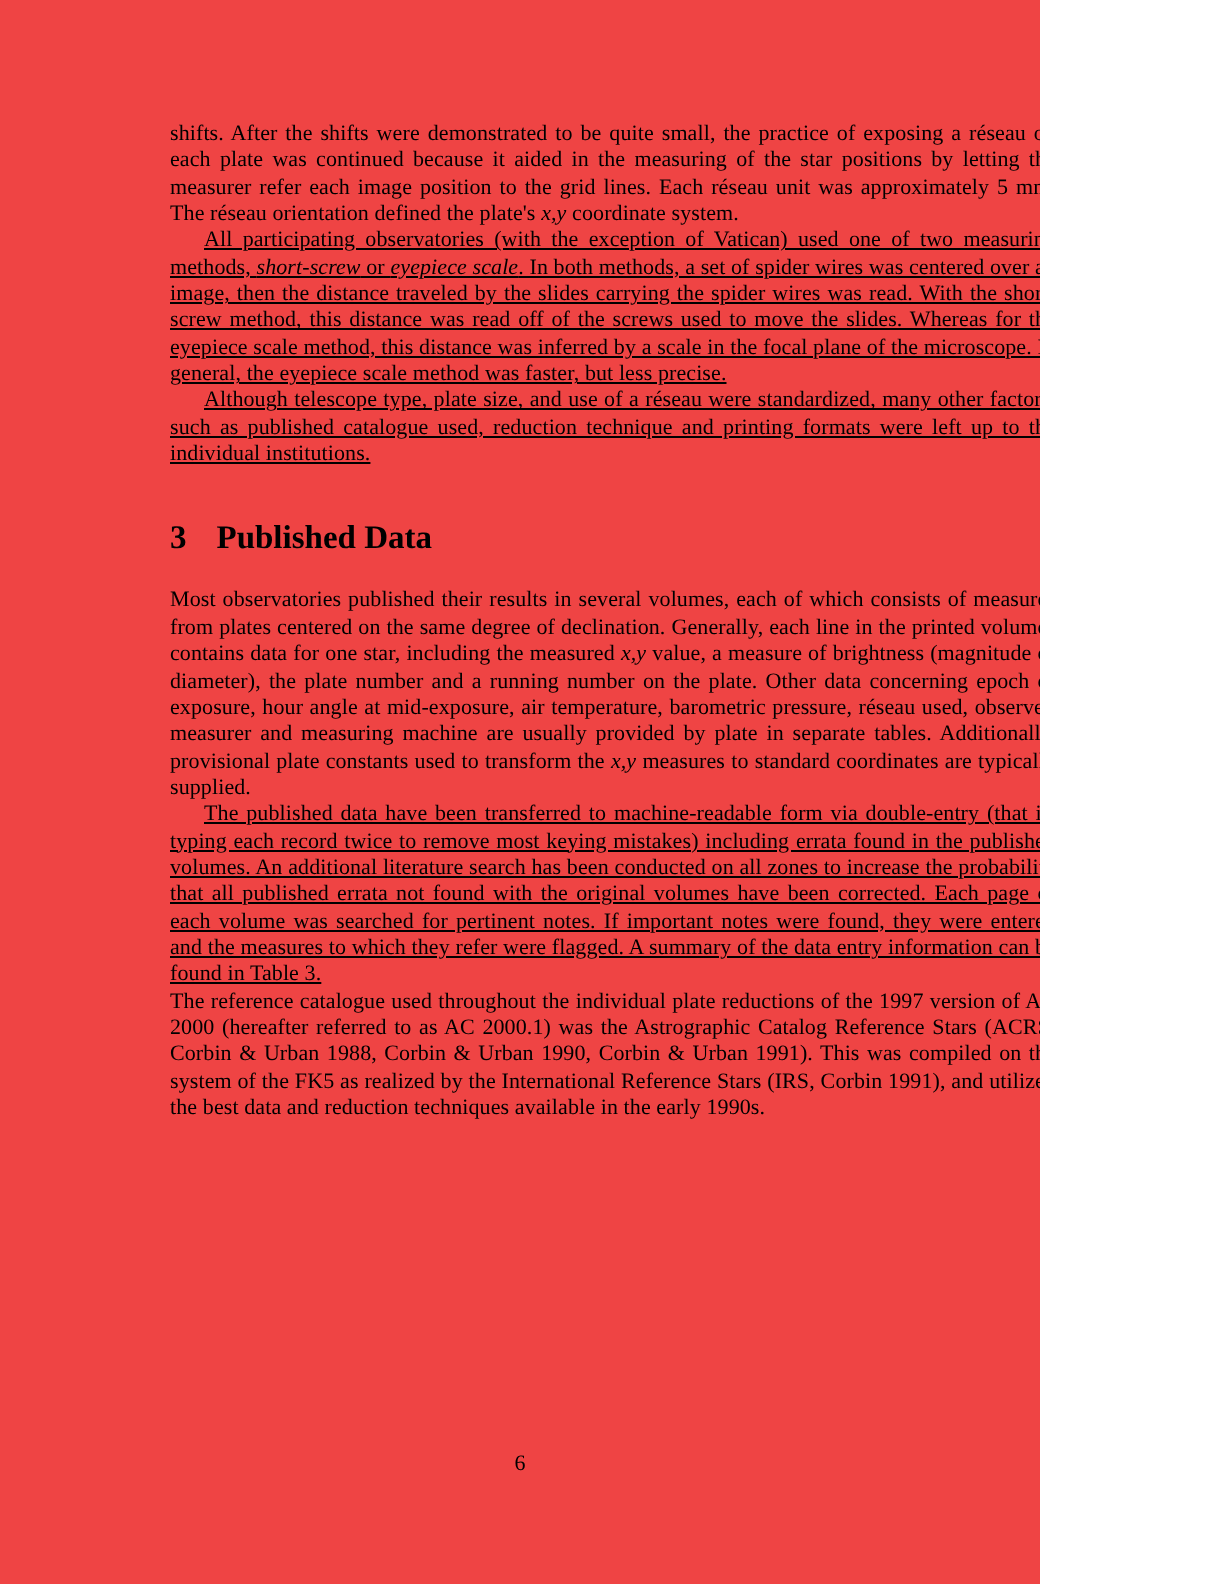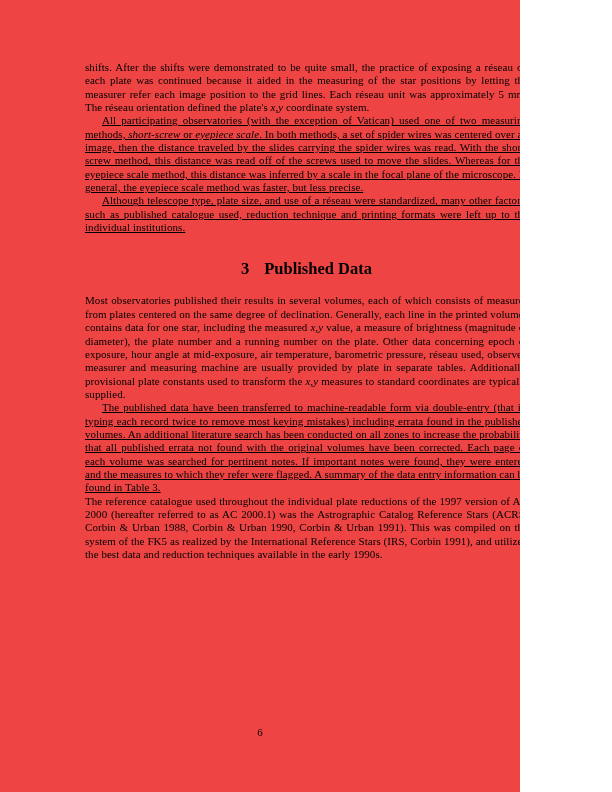--- a/index.html
+++ b/index.html
@@ -37,21 +37,21 @@
   .para i {
     font-style: italic;
   }
   .section-heading {
     margin: 0;
     margin-top: 25px;
     margin-bottom: 16px;
     font-size: 16.5px;
     font-weight: bold;
     line-height: 19px;
-    text-align: center;
+    text-align: left;
   }
   .section-heading .sec-num {
     display: inline-block;
     margin-right: 15px;
   }
   .page-footer {
     position: absolute;
     left: 0;
     right: 0;
     top: 726px;

